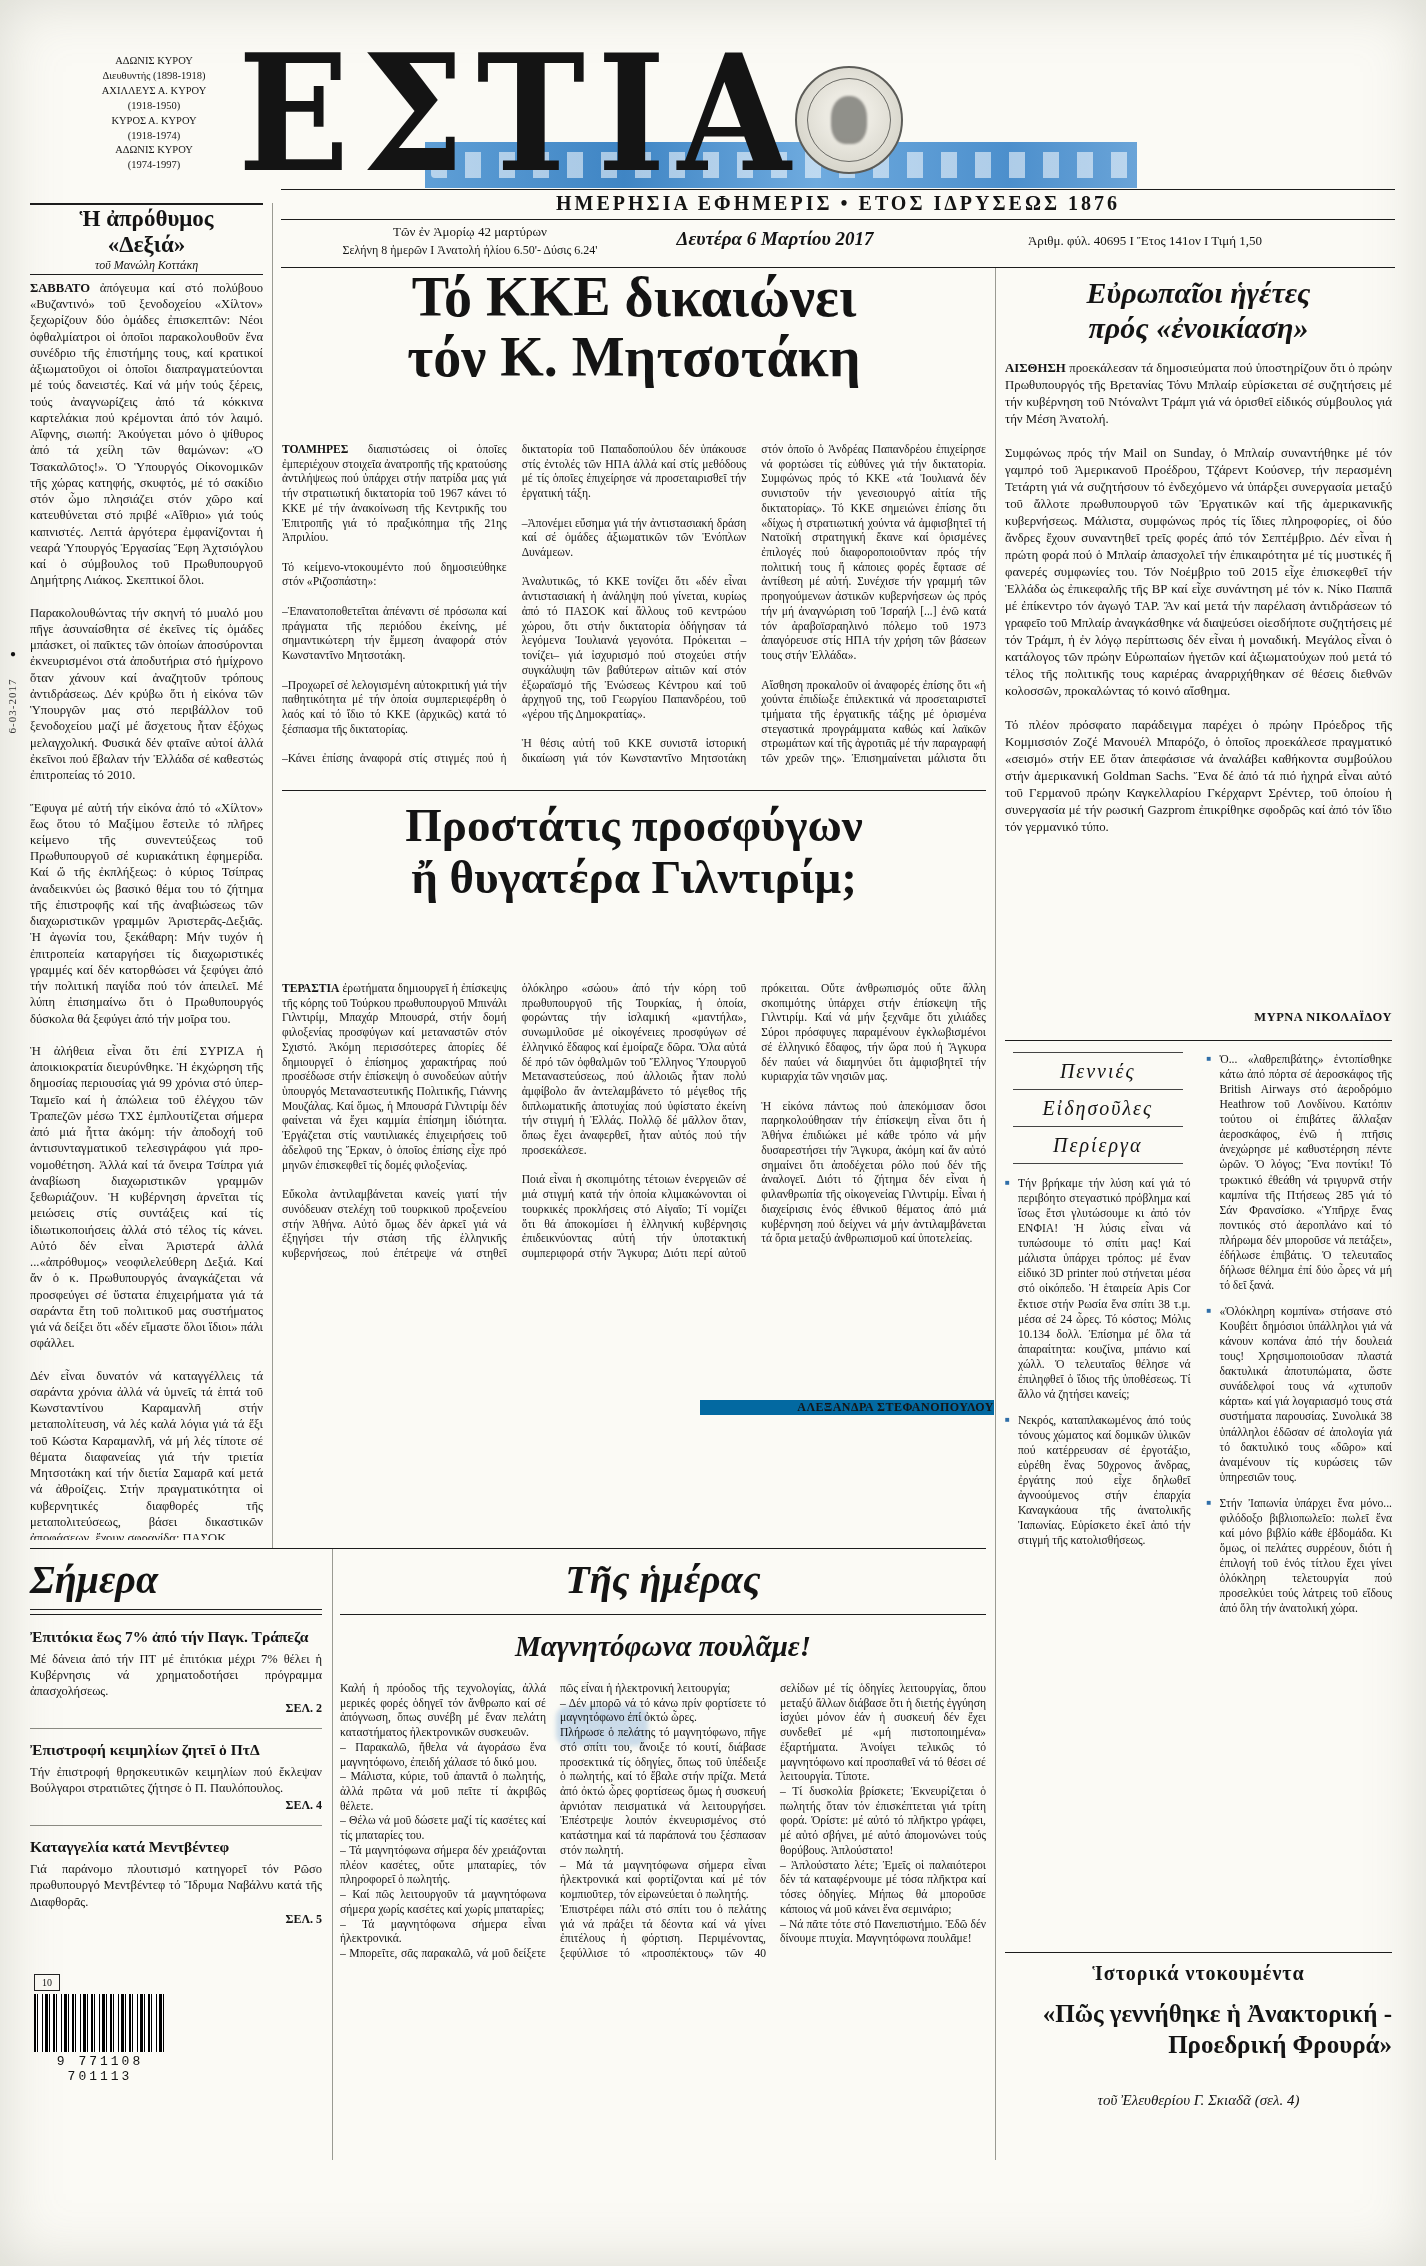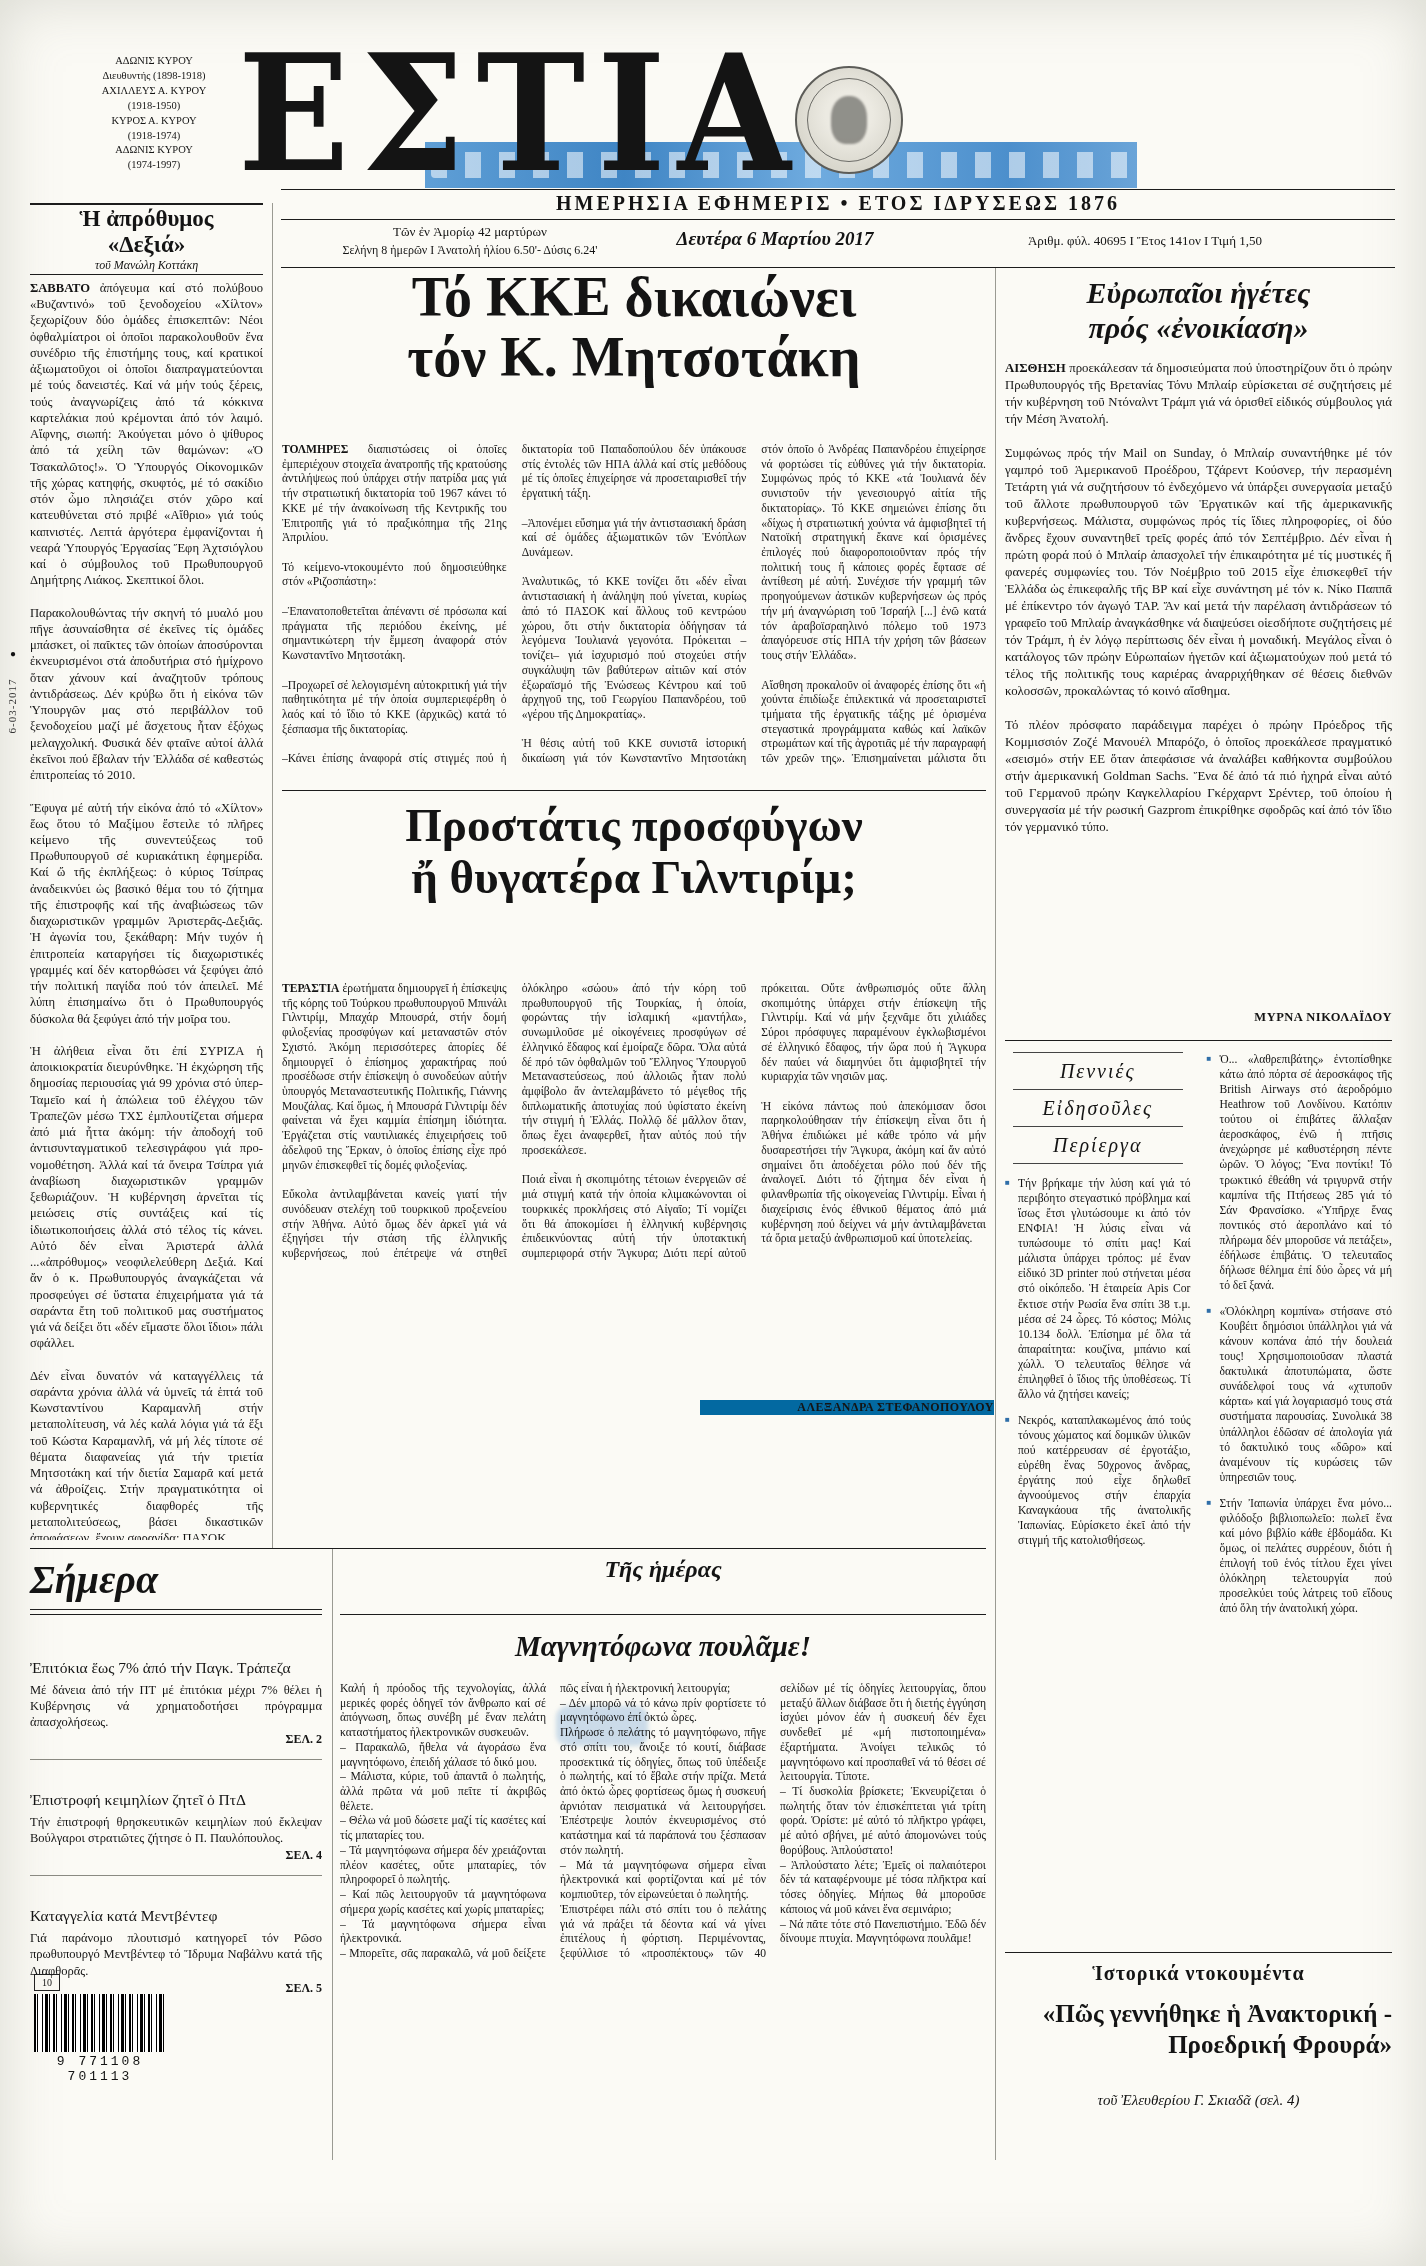--- a/index.html
+++ b/index.html
@@ -71,33 +71,33 @@
   .historic-header{left:1005px;top:1962px;width:387px;text-align:center;font-size:20px;font-weight:700;letter-spacing:1px;}
   .historic-title{left:1005px;top:1998px;width:387px;text-align:right;font-size:25px;font-weight:700;line-height:1.25;}
   .historic-byline{left:1005px;top:2092px;width:387px;text-align:center;font-size:15px;font-style:italic;}
 
   
   .today-header{left:30px;top:1556px;width:292px;font-size:40px;font-style:italic;font-weight:700;
      padding-bottom:6px;border-bottom:1px solid #222;}
   .today-items{left:30px;top:1628px;width:292px;}
   .t-item{padding-bottom:12px;margin-bottom:12px;border-bottom:1px solid #8a8a82;}
   .t-item:last-child{border-bottom:none;}
-  .t-title{font-weight:400;font-size:15.5px;line-height:1.2;margin-bottom:4px;margin-top:31px;}
+  .t-title{font-weight:700;font-size:15.5px;line-height:1.2;margin-bottom:4px;}
   .t-text{font-size:12.5px;line-height:1.3;text-align:justify;}
   .t-page{font-weight:700;font-size:12px;text-align:right;margin-top:2px;}
   .issue-code{left:34px;top:1974px;width:24px;height:15px;border:1px solid #222;font-size:10px;
      text-align:center;line-height:15px;}
   .barcode{left:34px;top:1994px;width:130px;height:58px;
      background:repeating-linear-gradient(90deg,#000 0 2px,#fff 2px 3px,#000 3px 4px,#fff 4px 8px,
        #000 8px 9px,#fff 9px 11px,#000 11px 14px,#fff 14px 15px,#000 15px 16px,#fff 16px 19px);}
   .barcode-num{left:30px;top:2054px;width:140px;text-align:center;font-size:13px;letter-spacing:3px;
      font-family:"Liberation Mono",monospace;}
 
   
-  .ofday-header{left:340px;top:1556px;width:646px;text-align:center;font-size:24px;font-style:italic;font-weight:700;}
+  .ofday-header{left:340px;top:1556px;width:646px;text-align:center;font-size:40px;font-style:italic;font-weight:700;}
   .ofday-title{left:340px;top:1630px;width:646px;text-align:center;font-size:29px;font-weight:700;font-style:italic;}
   .ofday-body{left:340px;top:1682px;width:646px;height:476px;column-count:3;column-gap:14px;
      font-size:11.6px;line-height:1.27;text-align:justify;overflow:hidden;}
 
   
   .edge-dot{left:10px;top:648px;font-size:10px;color:#111;}
   .edge-date{left:-28px;top:700px;width:80px;text-align:center;font-size:11px;color:#333;
      transform:rotate(-90deg);letter-spacing:1px;}
   .smudge{left:556px;top:1706px;width:92px;height:40px;background:rgba(92,150,205,.30);
      border-radius:12px;filter:blur(2px);}

